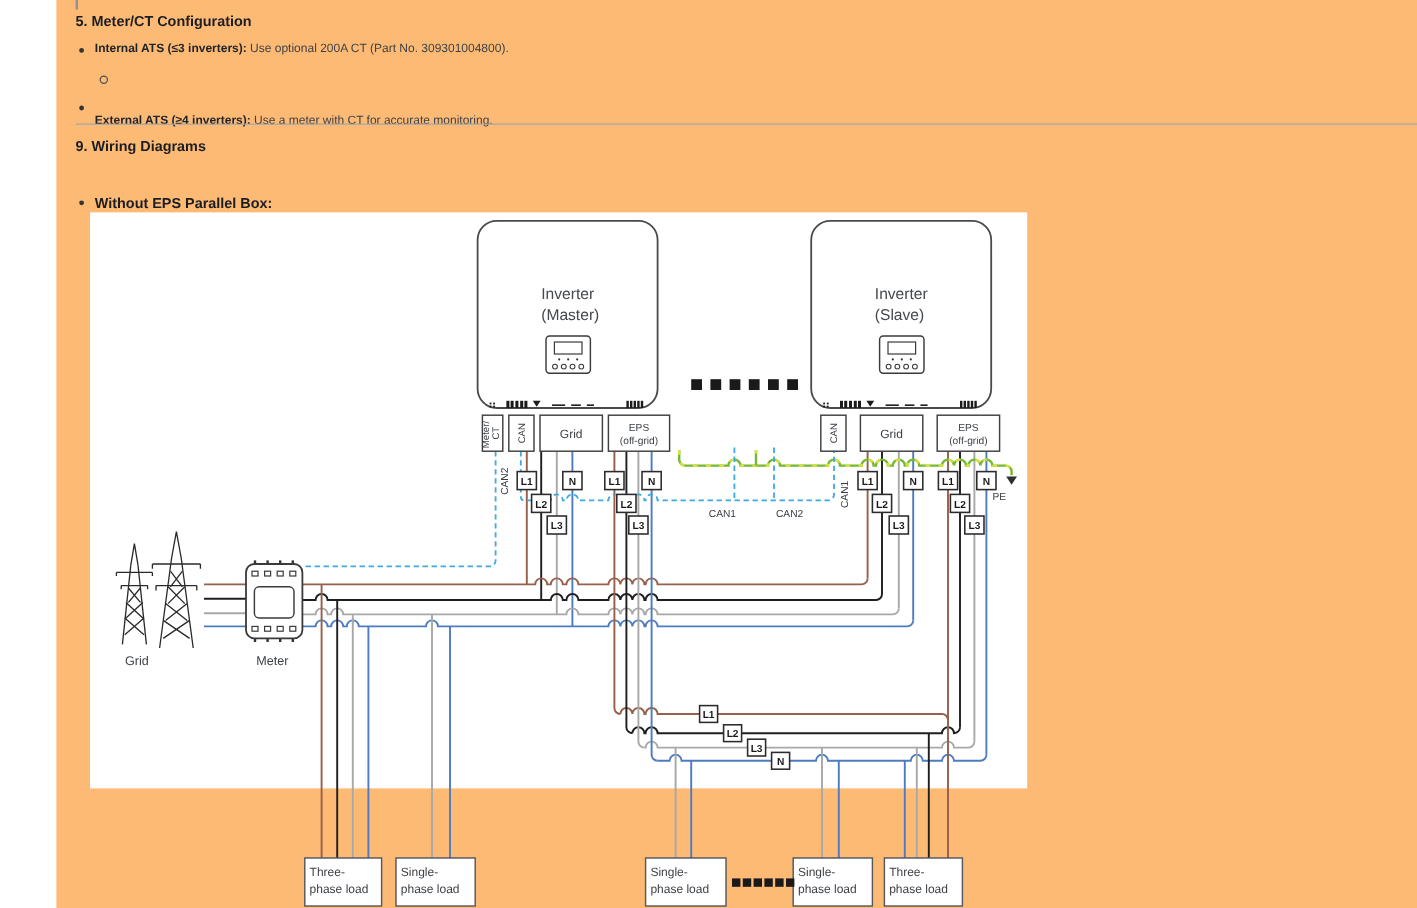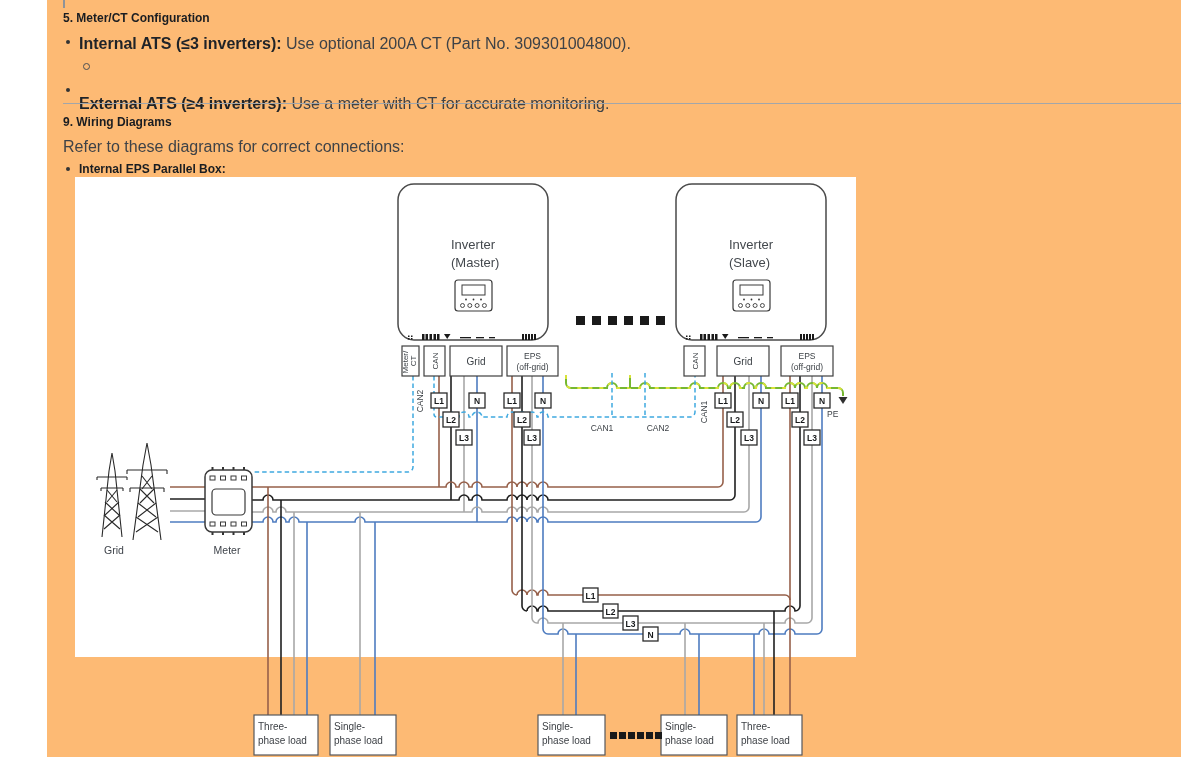--- a/index.html
+++ b/index.html
@@ -1,19 +1,19 @@
 <!DOCTYPE html>
 <html><head>
 <meta charset="utf-8">
 <style>
   html,body{margin:0;padding:0;}
   .page{position:relative;width:1181px;height:757px;background:#fdba74;font-family:"Liberation Sans",sans-serif;overflow:hidden;}
   .left-margin{position:absolute;left:0;top:0;width:47px;height:757px;background:#ffffff;}
   .cursor-artifact{position:absolute;left:63px;top:0;width:2px;height:8px;background:#8f9398;}
-  .txt{position:absolute;font-size:16px;color:#3e4247;white-space:nowrap;}
+  .txt{position:absolute;font-size:10px;color:#3e4247;white-space:nowrap;}
   .txt b{color:#1f2328;font-weight:bold;}
   .heading{position:absolute;font-size:12px;font-weight:bold;color:#1a1d21;white-space:nowrap;}
   .bullet-dot{position:absolute;width:4px;height:4px;border-radius:50%;background:#333;}
   .bullet-circle{position:absolute;width:5px;height:5px;border-radius:50%;border:1.3px solid #4a4e53;background:transparent;}
   .hr{position:absolute;left:63px;right:0;top:103px;height:0;border-top:1px solid #a2a6aa;}
   .diagram{position:absolute;left:75px;top:177px;width:781px;height:480px;background:#ffffff;}
   svg text{font-family:"Liberation Sans",sans-serif;}
   .invtext{font-size:13px;fill:#43484d;}
   .termtext{font-size:10px;fill:#3c4146;}
   .epstext{font-size:8.5px;fill:#3c4146;}
@@ -37,23 +37,22 @@
   <div class="txt" style="left:79px;top:35px;"><b>Internal ATS (≤3 inverters):</b><span> Use optional 200A CT (Part No. 309301004800).</span></div>
 
   <div class="bullet-circle" style="left:83px;top:63px;"></div>
 
   <div class="bullet-dot" style="left:66px;top:88px;"></div>
   <div class="txt" style="left:79px;top:95px;"><b>External ATS (≥4 inverters):</b><span> Use a meter with CT for accurate monitoring.</span></div>
 
   <div class="hr"></div>
 
   <div class="heading" style="left:63px;top:115px;">9. Wiring Diagrams</div>
-  <div class="txt" style="left:63px;top:138px;">Refer to these diagrams for correct connections:</div>
   <div class="bullet-dot" style="left:66px;top:167px;"></div>
-  <div class="heading" style="left:79px;top:162px;">Internal EPS Parallel Box:</div>
+  <div class="heading" style="left:79px;top:162px;">Without EPS Parallel Box:</div>
 
   <div class="diagram">
   <svg width="781" height="580" viewBox="0 0 781 580">
 
     <g>
       <rect x="323" y="7" width="150" height="156" rx="16" fill="#fff" stroke="#4a4a4a" stroke-width="1.5"></rect>
       <text class="invtext" x="376" y="72">Inverter</text>
       <text class="invtext" x="376" y="90">(Master)</text>
     </g>
     <g>

